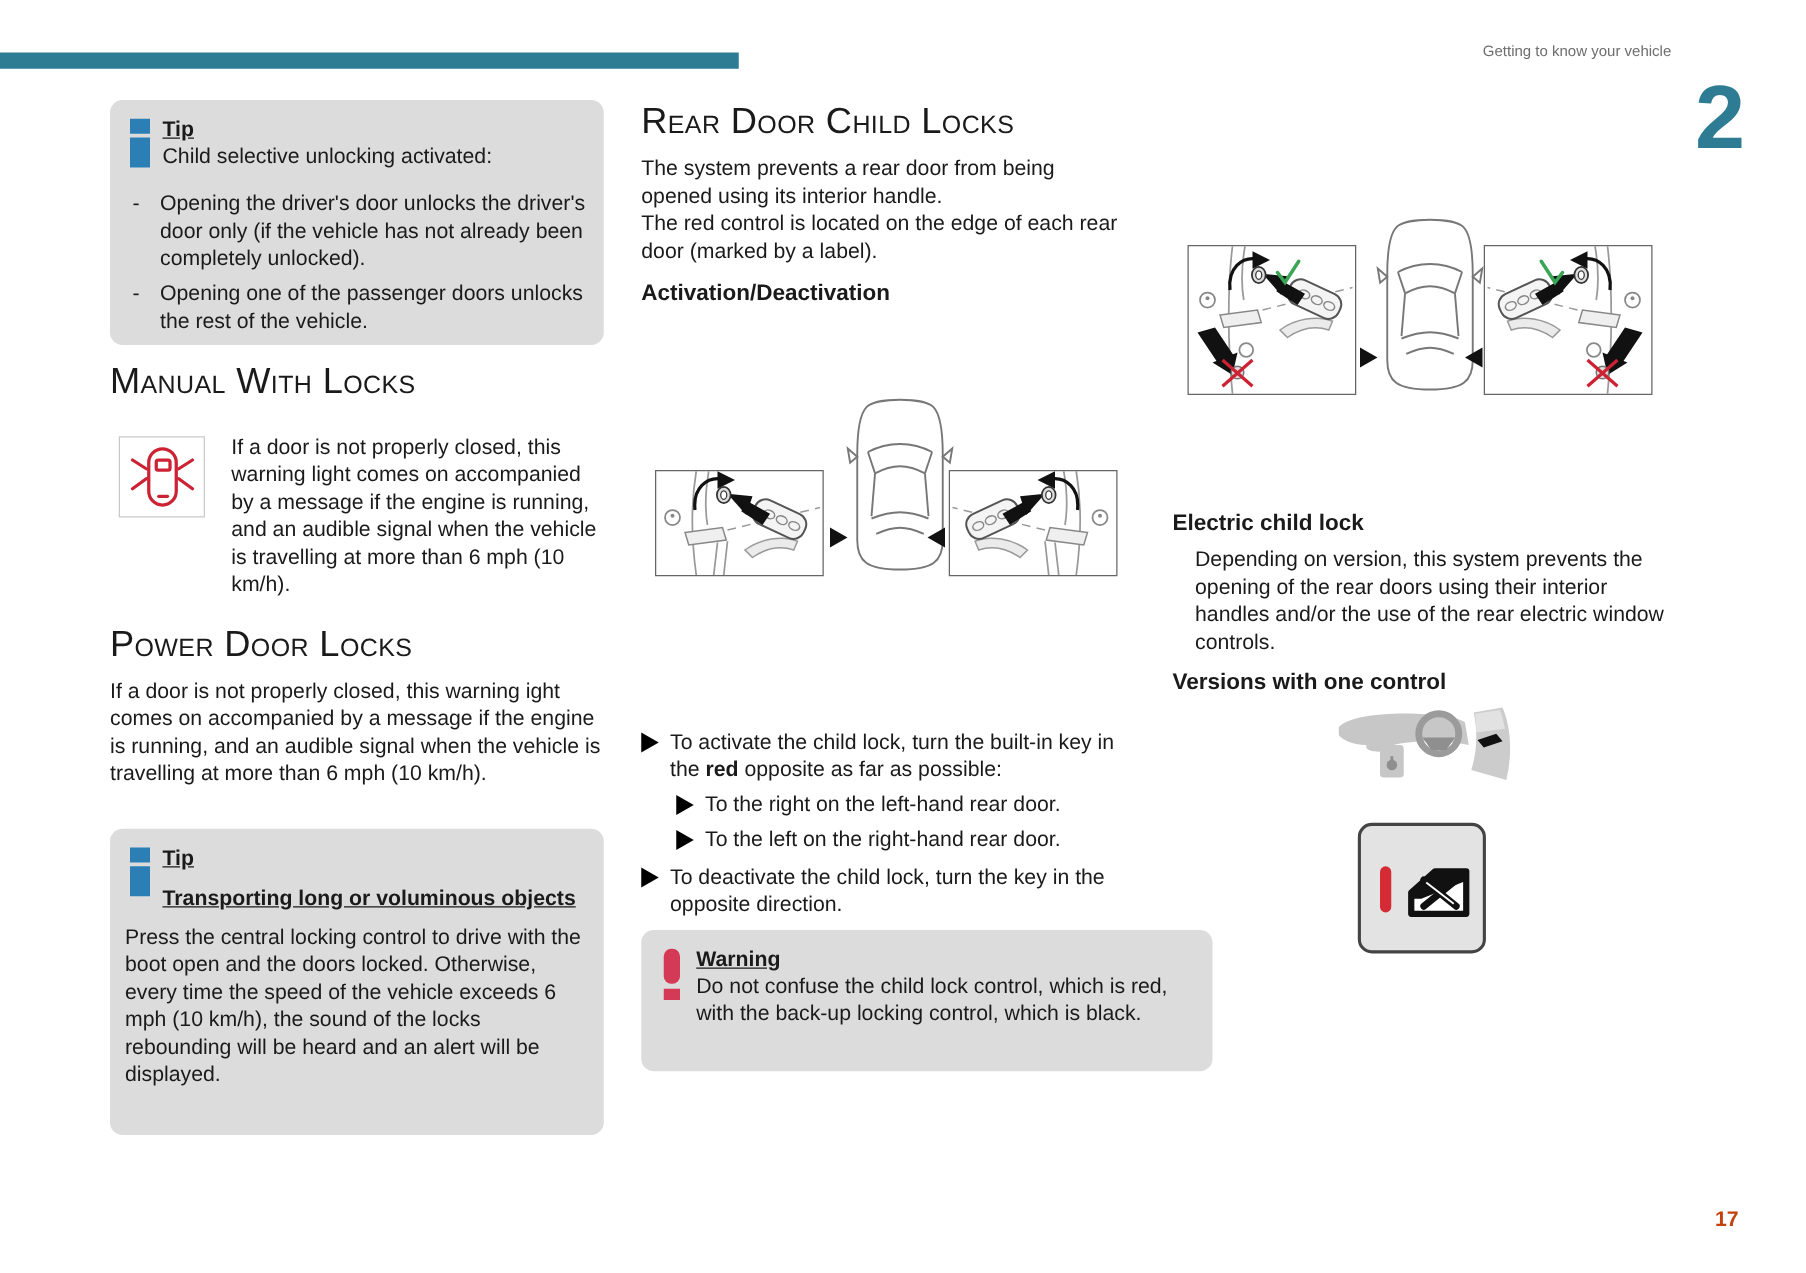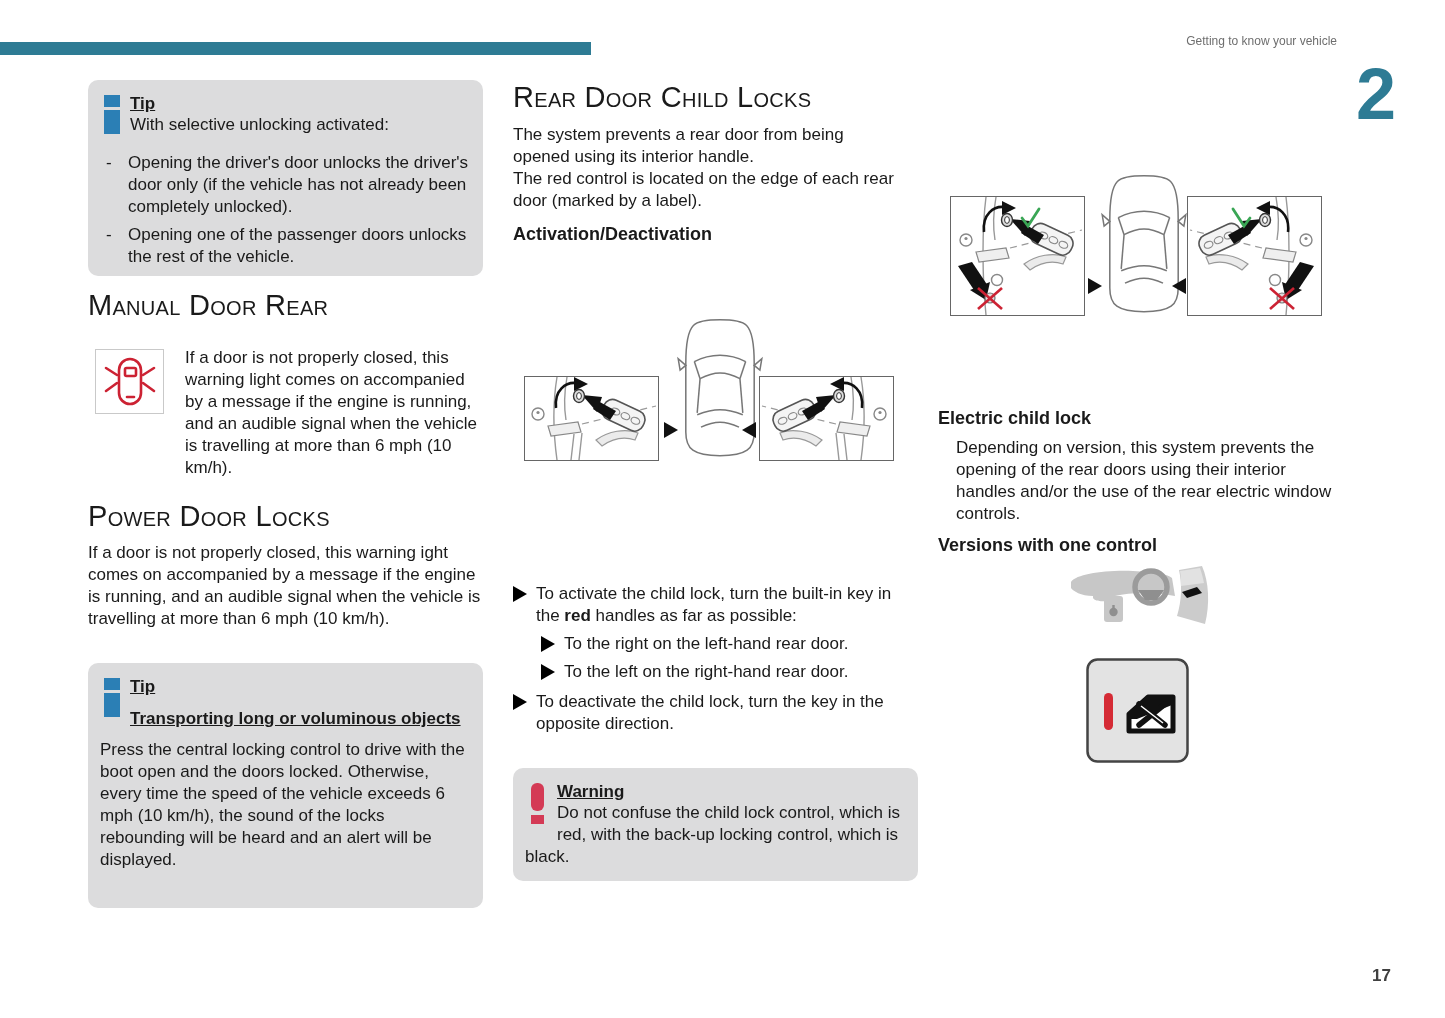--- a/index.html
+++ b/index.html
@@ -29,51 +29,51 @@
   .dash-row{display:flex;font-size:17px;line-height:22px;margin-top:6px;}
   .dash-row .dash{width:28px;flex:none;padding-left:6px;box-sizing:border-box;}
 
   
   .tri{width:0;height:0;border-left:14px solid #000;border-top:8px solid transparent;border-bottom:8px solid transparent;flex:none;margin-top:3px;}
   .step-row{display:flex;gap:9px;font-size:17px;line-height:22px;margin-top:8px;}
   .step-row.sub{margin-left:28px;margin-top:6px;}
 
   .icon-frame{position:absolute;width:67px;height:63px;border:1px solid #c9c9c9;background:#fff;display:flex;align-items:center;justify-content:center;}
   .abs{position:absolute;}
-  .pagenum{position:absolute;left:1372px;top:966px;font-size:17px;font-weight:bold;color:#404040;}
+  .pagenum{position:absolute;left:1372px;top:966px;font-size:17px;font-weight:bold;color:#c2410c;}
 </style>
 </head>
 <body>
 
 <div id="page">
 
   <div class="top-rule"></div>
   <div class="section-title">Getting to know your vehicle</div>
   <div class="chapter-num">2</div>
 
   <div class="gray-box" style="left:88px;top:80px;width:395px;height:196px;">
     <div class="info-icon">
         <div class="dot"></div>
         <div class="stem"></div>
       </div>
     <div class="box-title">Tip</div>
-    <div class="body-text">With selective unlocking activated:</div>
+    <div class="body-text">Child selective unlocking activated:</div>
     <div class="dash-list">
       <div class="dash-row">
         <span class="dash">-</span>
         <span>Opening the driver's door unlocks the driver's door only (if the vehicle has not already been completely unlocked).</span>
       </div>
       <div class="dash-row">
         <span class="dash">-</span>
         <span>Opening one of the passenger doors unlocks the rest of the vehicle.</span>
       </div>
     </div>
   </div>
 
-  <div class="h1 abs" style="left:88px;top:291px;">Manual Door Rear</div>
+  <div class="h1 abs" style="left:88px;top:291px;">Manual With Locks</div>
 
   <div class="icon-frame" style="left:95px;top:349px;">
     <svg width="56" height="54" viewBox="0 0 56 54">
       <g fill="none" stroke="#cc2233" stroke-width="2.6" stroke-linecap="round">
         <rect x="17" y="4" width="22" height="45" rx="11"></rect>
         <rect x="23" y="13" width="11" height="8" rx="1.5"></rect>
         <line x1="25" y1="42" x2="32" y2="42"></line>
         <line x1="15" y1="20" x2="4" y2="13"></line>
         <line x1="15" y1="28" x2="4" y2="36"></line>
         <line x1="41" y1="20" x2="52" y2="13"></line>
@@ -151,37 +151,37 @@
     <g>
         <use href="#carTop" transform="translate(164,6) scale(0.95)"></use>
       </g>
     <polygon points="146,112 160,120 146,128" fill="#111"></polygon>
     <polygon points="238,112 224,120 238,128" fill="#111"></polygon>
   </svg>
 
   <div class="abs" style="left:513px;top:575px;width:396px;">
     <div class="step-row">
       <span class="tri"></span>
-      <span><span>To activate the child lock, turn the built-in key in the </span><b>red</b><span> handles as far as possible:</span></span>
+      <span><span>To activate the child lock, turn the built-in key in the </span><b>red</b><span> opposite as far as possible:</span></span>
     </div>
     <div class="step-row sub">
       <span class="tri"></span>
       <span>To the right on the left-hand rear door.</span>
     </div>
     <div class="step-row sub">
       <span class="tri"></span>
       <span>To the left on the right-hand rear door.</span>
     </div>
     <div class="step-row">
       <span class="tri"></span>
       <span>To deactivate the child lock, turn the key in the opposite direction.</span>
     </div>
   </div>
 
-  <div class="gray-box" style="left:513px;top:768px;width:405px;height:113px;">
+  <div class="gray-box" style="left:513px;top:744px;width:457px;height:113px;">
     <div class="warn-icon">
         <div class="bar"></div>
         <div class="dot"></div>
       </div>
     <div class="box-title">Warning</div>
     <div class="body-text">Do not confuse the child lock control, which is red, with the back-up locking control, which is black.</div>
   </div>
 
   <svg class="abs" style="left:946px;top:170px;" width="380" height="150" viewBox="0 0 380 150">
     <defs>

